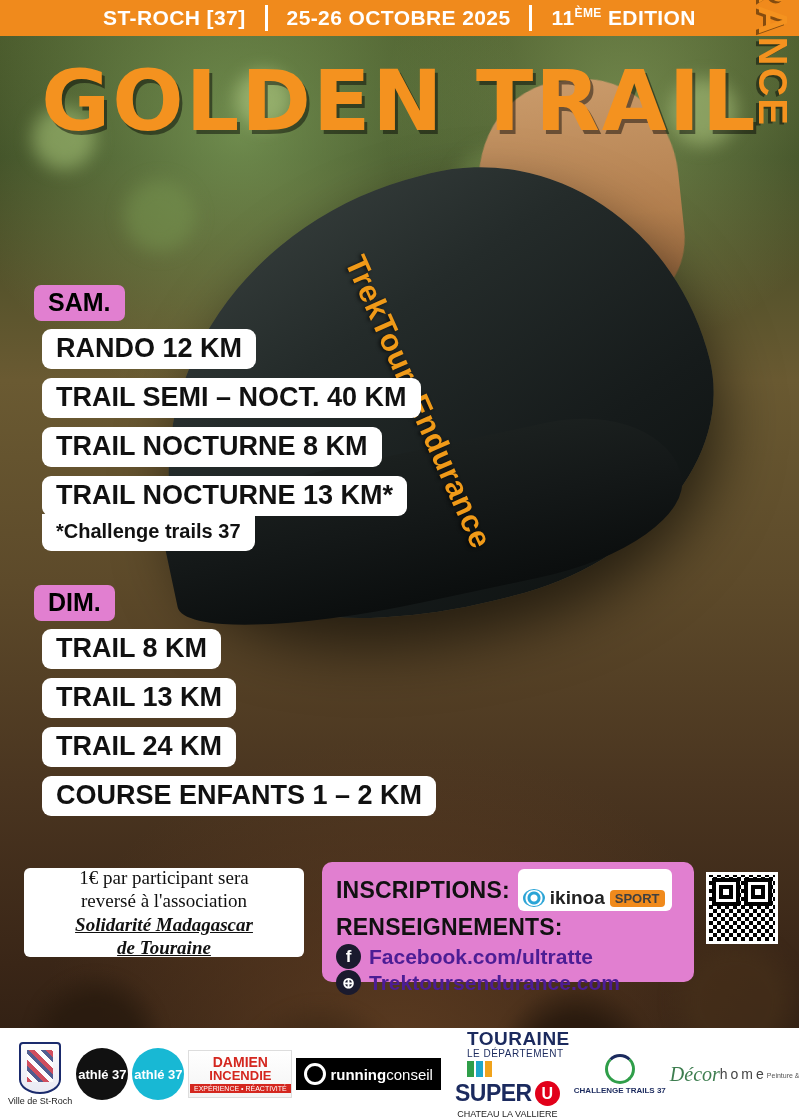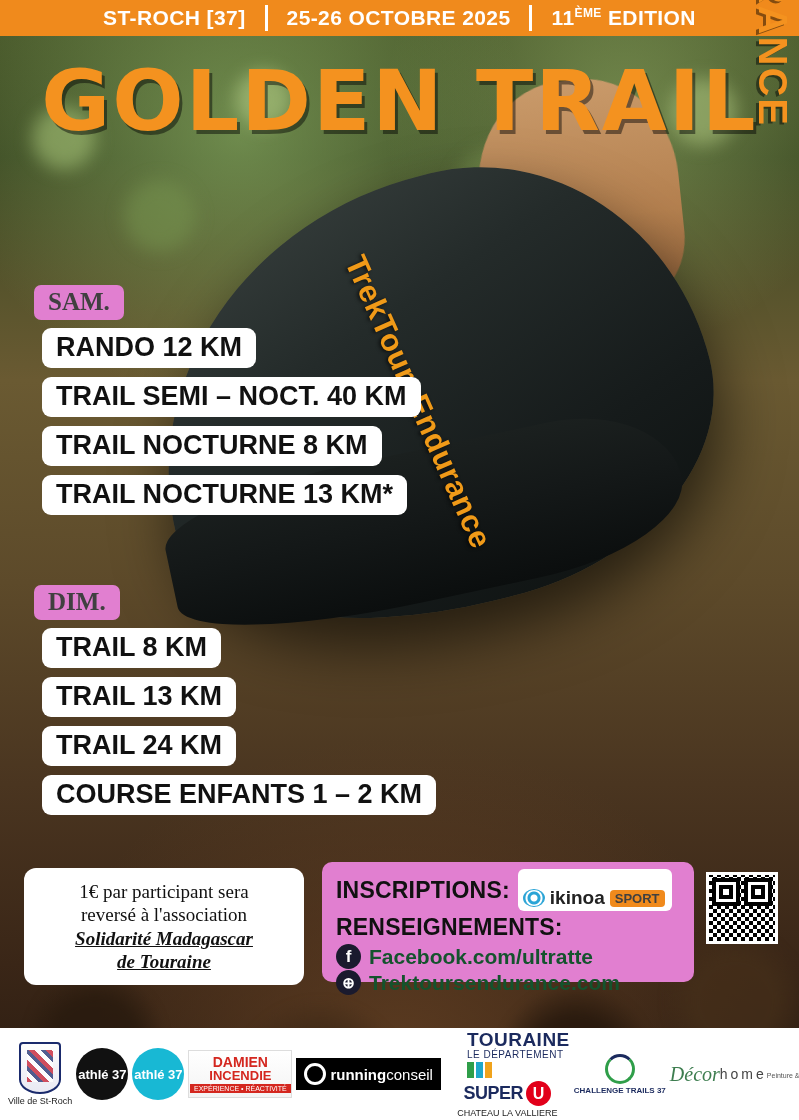--- a/index.html
+++ b/index.html
@@ -136,26 +136,25 @@
     font-weight: bold;
     letter-spacing: 2px;
     text-shadow: 2px 3px 0 rgba(0,0,0,0.45);
     text-align: left;
     padding-left: 6px;
   }
   
   .day-badge {
     display: inline-block;
     background: #e17fd0;
-    color: #404040;
+    color: #000000;
     font-size: 25px;
     font-weight: bold;
     padding: 3px 14px 4px 14px;
     border-radius: 7px;
-    font-family: Liberation Serif, serif;
   }
   .race-pill {
     display: inline-block;
     background: #fff;
     color: #111;
     font-size: 27px;
     font-weight: bold;
     padding: 4px 14px 5px 14px;
     border-radius: 9px;
     white-space: nowrap;
@@ -163,23 +162,23 @@
   .race-pill small { font-size: 20px; font-weight: bold; }
   .prog { position: absolute; }
   #prog-sat { left: 30px; top: 285px; }
   #prog-sun { left: 30px; top: 585px; }
   .prog .row { margin-bottom: 9px; }
   .prog .row.indent { padding-left: 12px; }
   .prog .badge-row { margin-bottom: 8px; padding-left: 4px; }
   
   .donation {
     position: absolute; left: 24px; top: 868px;
-    width: 280px; height: 117px;
+    width: 280px; height: 89px;
     background: #fff;
-    border-radius: 12px;
+    border-radius: 6px;
     display: flex; flex-direction: column; align-items: center; justify-content: center;
     text-align: center;
     padding: 6px 10px;
   }
   .donation .ln { font-size: 19px; color: #111; line-height: 1.22; font-family: "Liberation Serif", serif; }
   .donation .em { font-style: italic; font-weight: bold; text-decoration: underline; }
   
   .infobox {
     position: absolute; left: 322px; top: 862px;
     width: 372px; height: 120px;
@@ -201,21 +200,21 @@
   .ikinoa .nm { font-size: 19px; font-weight: bold; color: #222; }
   .ikinoa .sp { font-size: 13px; font-weight: bold; color: #404040; background: #f08a1c; border-radius: 4px; padding: 1px 5px; }
   .soc { display: flex; align-items: center; gap: 8px; margin-top: 1px; }
   .soc .glyph {
     width: 25px; height: 25px; border-radius: 50%;
     background: #1a1a2e; color: #fff;
     display: flex; align-items: center; justify-content: center;
     font-size: 17px; font-weight: bold;
   }
   .soc .glyph.globe { background: #1a1a2e; font-size: 15px; }
-  .soc .txt { color: #14532d; font-size: 21px; font-weight: bold; }
+  .soc .txt { color: #4c1d95; font-size: 21px; font-weight: bold; }
   
   .qr {
     position: absolute; left: 706px; top: 872px;
     width: 72px; height: 72px;
     background:
       repeating-linear-gradient(90deg, #000 0 4px, #fff 4px 8px),
       repeating-linear-gradient(0deg, #000 0 4px, #fff 4px 8px);
     background-blend-mode: difference;
     border: 3px solid #fff;
   }
@@ -272,21 +271,21 @@
   }
   .rc .mk { width: 22px; height: 22px; border: 3px solid #fff; border-radius: 50%; }
   .rc .tx { color: #fff; font-size: 15px; font-weight: bold; }
   .rc .tx em { color: #fff; font-style: normal; font-weight: normal; }
   .tour { display: flex; flex-direction: column; align-items: flex-start; margin-left: 22px; }
   .tour .t1 { font-size: 19px; font-weight: bold; color: #1b2a5e; letter-spacing: 0.5px; line-height: 1; }
   .tour .t2 { font-size: 10px; color: #1b2a5e; letter-spacing: 0.5px; }
   .tour .bars { display: flex; gap: 2px; margin-top: 2px; }
   .tour .bars i { display: block; width: 7px; height: 16px; }
   .superu { display: flex; align-items: center; gap: 3px; }
-  .superu .su { font-size: 18px; font-weight: bold; color: #1b2a5e; letter-spacing: -0.5px; }
+  .superu .su { font-size: 23px; font-weight: bold; color: #1b2a5e; letter-spacing: -0.5px; }
   .superu .uu {
     width: 25px; height: 25px; border-radius: 50%;
     background: #e2001a; color: #fff; font-size: 16px; font-weight: bold;
     display: flex; align-items: center; justify-content: center;
   }
   .ct37 {
     display: flex; flex-direction: column; align-items: center;
     font-size: 8px; color: #1b2a5e; font-weight: bold;
   }
   .ct37 .ring {
@@ -346,20 +345,25 @@
     </div>
     <div class="row indent">
       <span class="race-pill">TRAIL SEMI – NOCT. 40 KM</span>
     </div>
     <div class="row indent">
       <span class="race-pill">TRAIL NOCTURNE 8 KM</span>
     </div>
     <div class="row indent">
       <span class="race-pill">TRAIL NOCTURNE 13 KM*</span>
     </div>
+    <div class="row indent" style="margin-top:-11px;">
+      <span class="race-pill" style="padding-top:0;padding-bottom:6px;border-radius:0 0 9px 9px;">
+        <small>*Challenge trails 37</small>
+      </span>
+    </div>
   </div>
 
   <div class="prog" id="prog-sun">
     <div class="badge-row">
       <span class="day-badge">DIM.</span>
     </div>
     <div class="row indent">
       <span class="race-pill">TRAIL 8 KM</span>
     </div>
     <div class="row indent">

